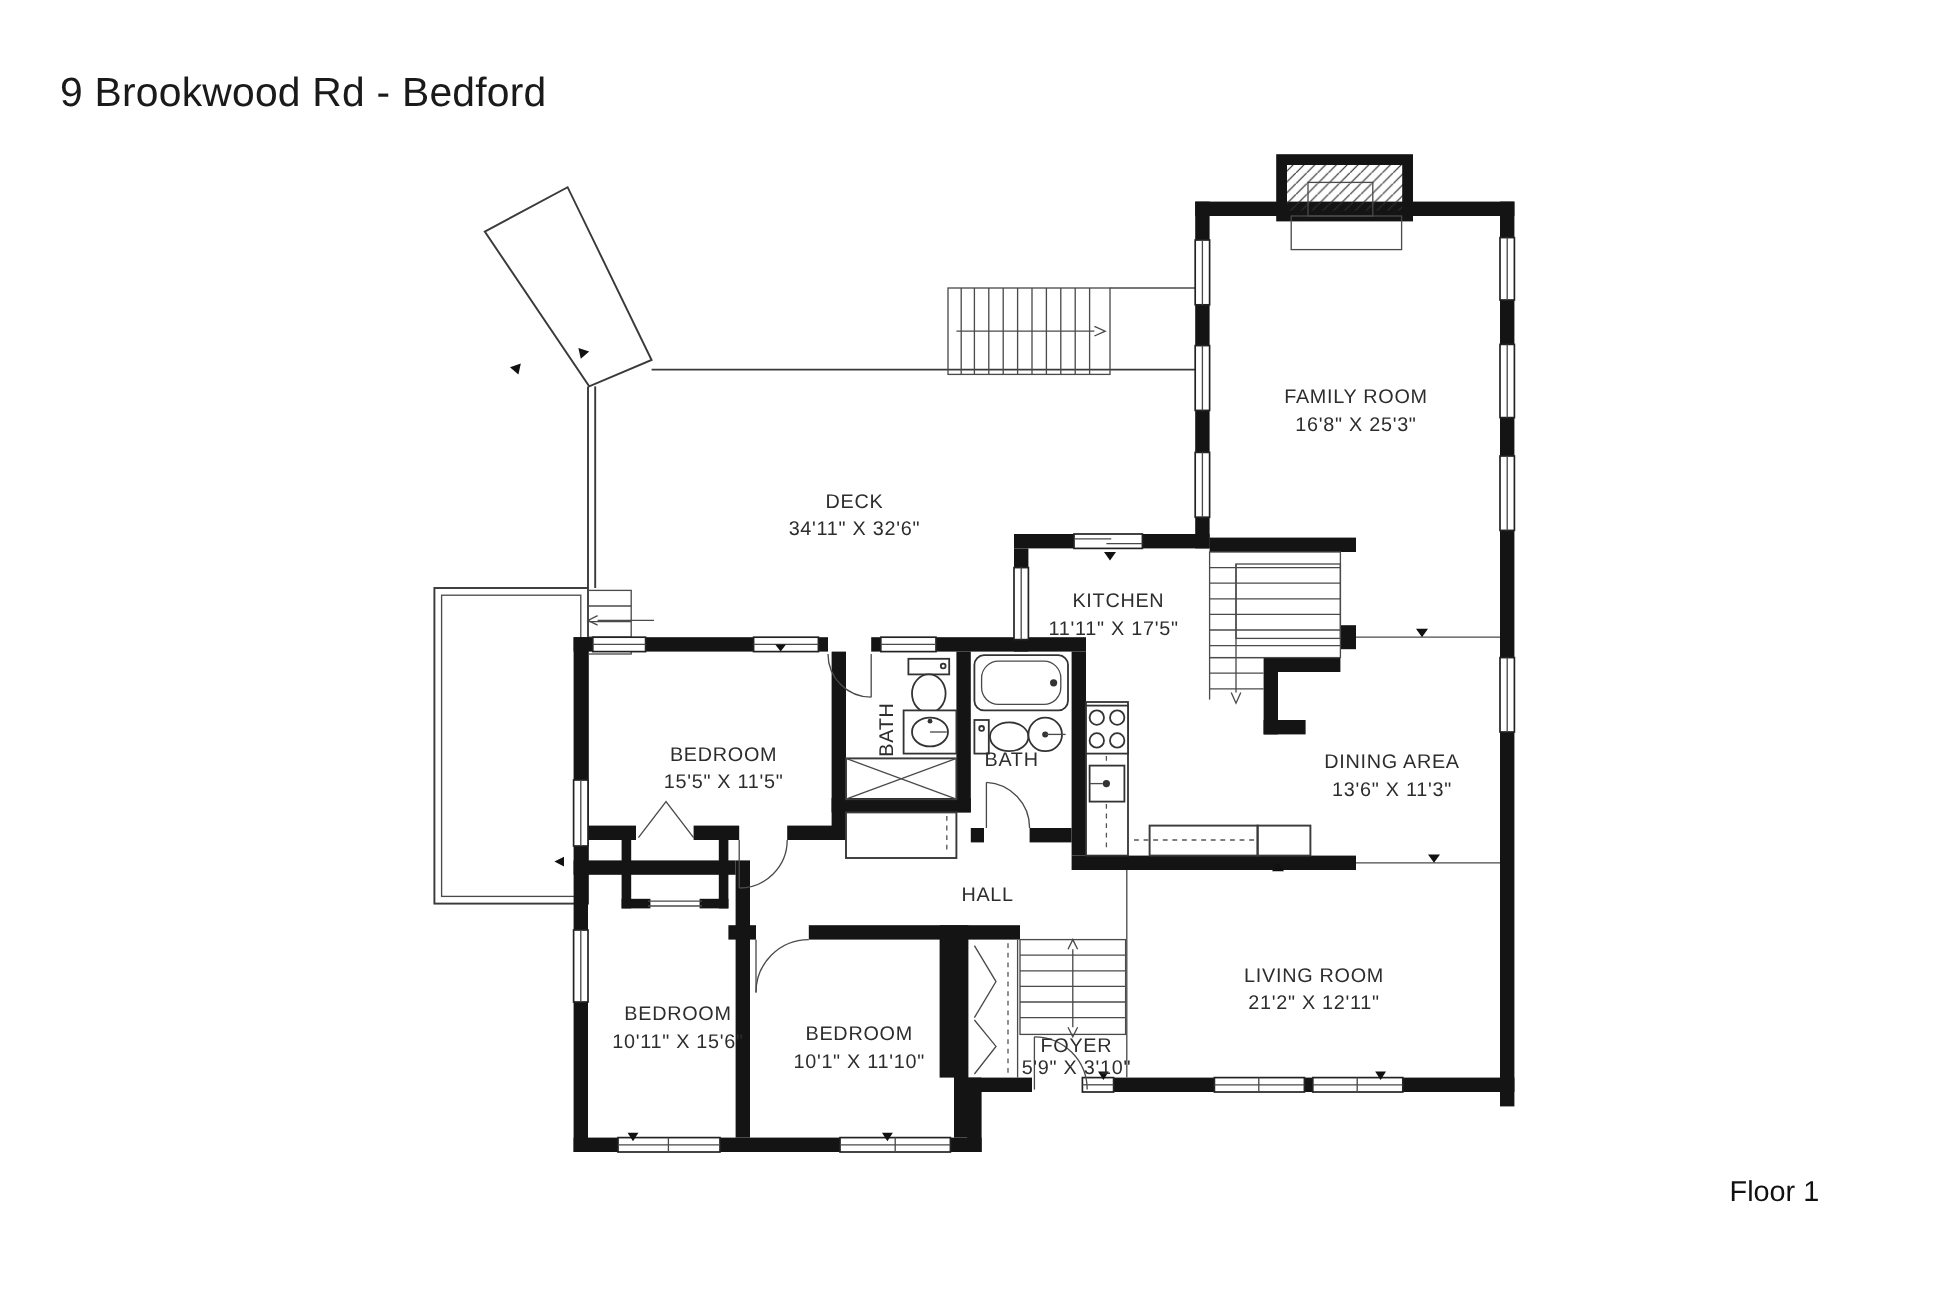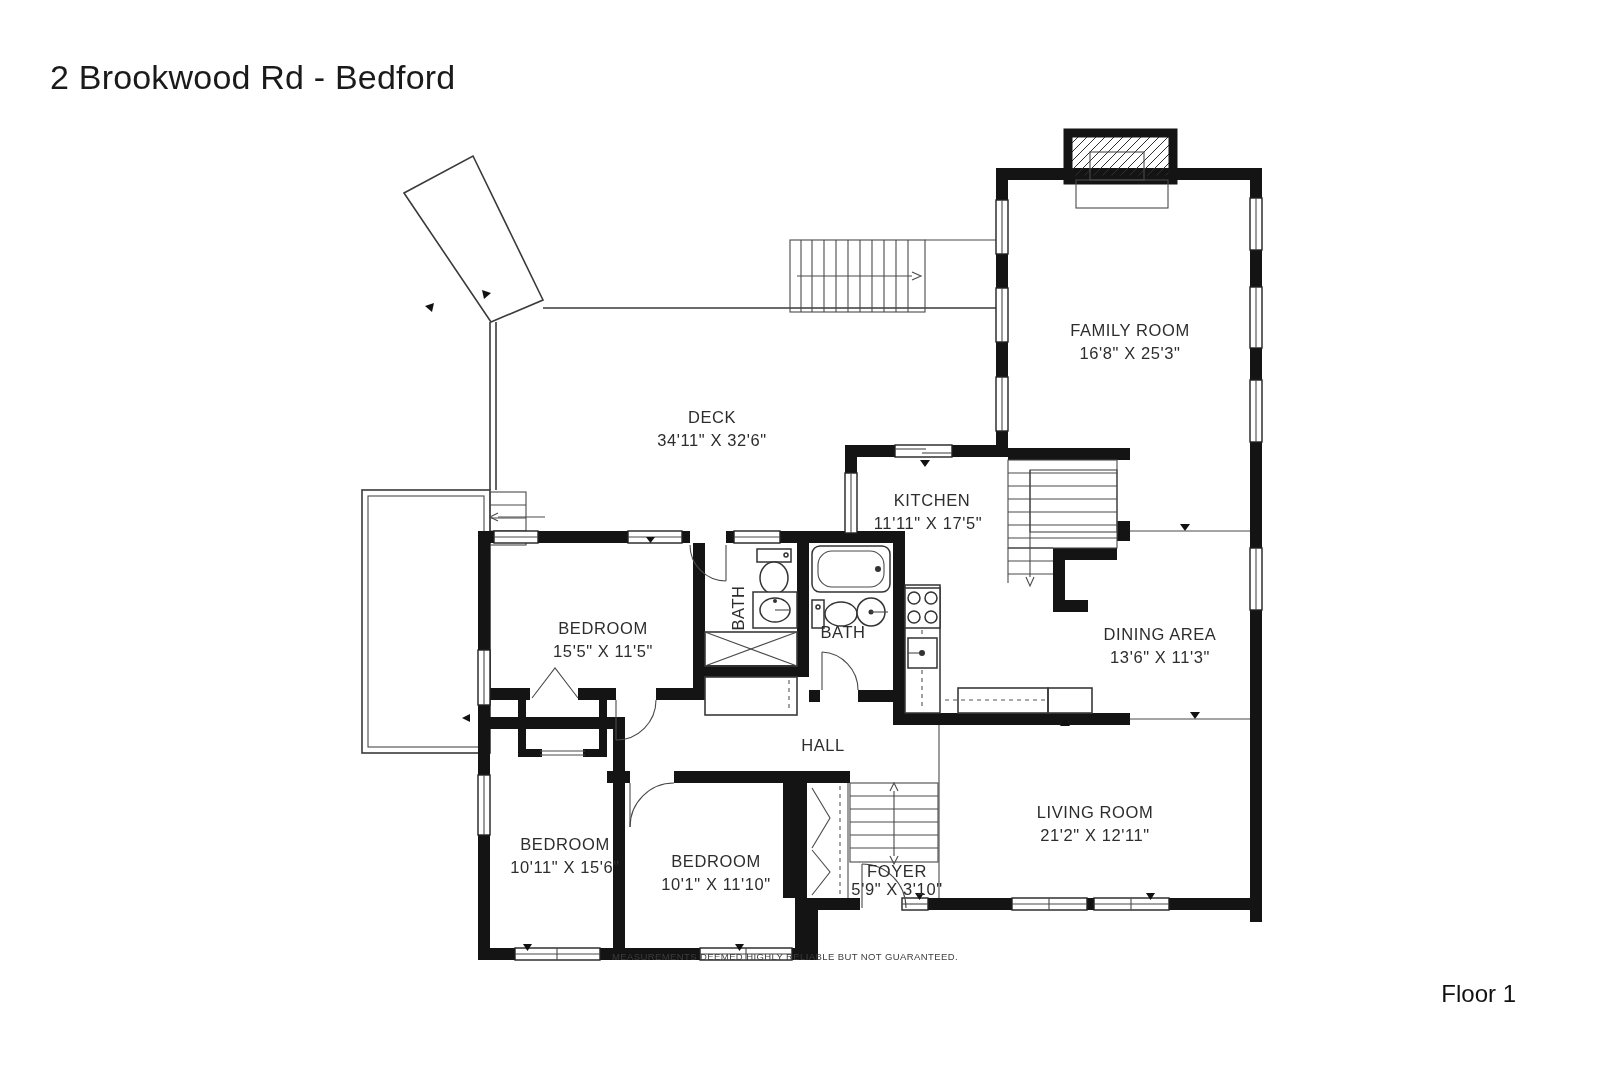--- a/index.html
+++ b/index.html
@@ -17,21 +17,21 @@
   .win{fill:#ffffff;stroke:#222;stroke-width:1.4;}
   .fix{stroke:#333;stroke-width:1.5;fill:#fff;}
   .tick{fill:#111;}
   .dash{stroke:#555;stroke-width:1.1;fill:none;stroke-dasharray:4 4;}
 </style>
 </head>
 <body>
 
 <div id="page">
 
-  <div id="plan-title">2 Brookwood Rd - Bedford</div>
+  <div id="plan-title">9 Brookwood Rd - Bedford</div>
 
   <svg width="1620" height="1080" viewBox="0 0 1620 1080">
     <defs>
       <pattern id="hatch" width="9" height="9" patternUnits="userSpaceOnUse">
         <path d="M0,9 L9,0" stroke="#2e2e2e" stroke-width="1"></path>
       </pattern>
     </defs>
 
     <g>
       <polygon class="thin" points="404,193 473,156 543,300 491,322" fill="#fff"></polygon>
@@ -447,15 +447,14 @@
         <text x="897" y="877" text-anchor="middle">FOYER</text>
         <text x="897" y="895" text-anchor="middle">5'9" X 3'10"</text>
       </g>
       <g>
         <text x="1095" y="818" text-anchor="middle">LIVING ROOM</text>
         <text x="1095" y="841" text-anchor="middle">21'2" X 12'11"</text>
       </g>
     </g>
   </svg>
 
-  <div id="disclaimer">MEASUREMENTS DEEMED HIGHLY RELIABLE BUT NOT GUARANTEED.</div>
   <div id="floor-label">Floor 1</div>
 </div>
 
 </body></html>

